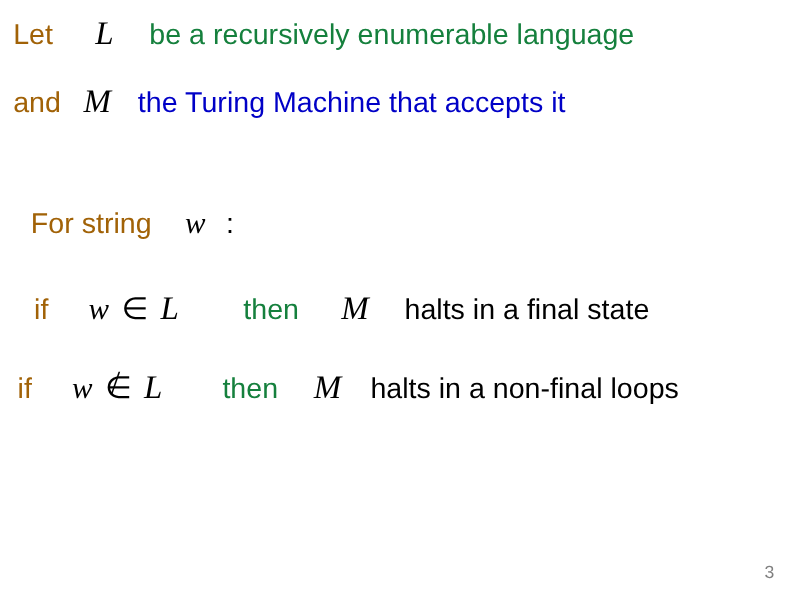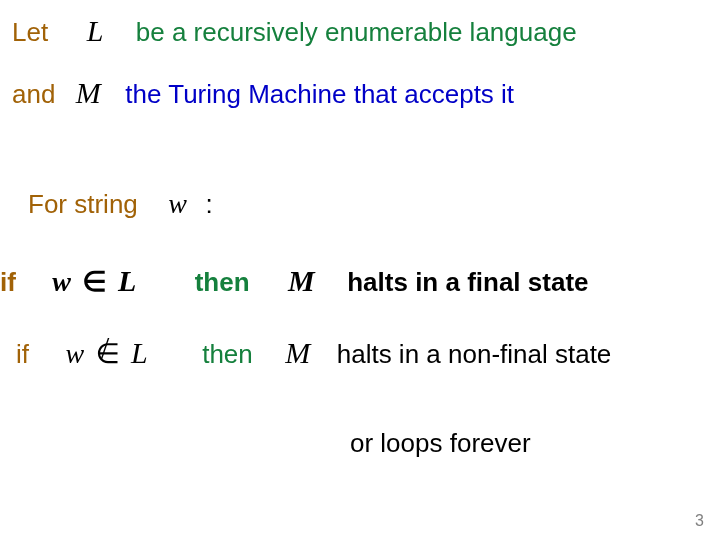--- a/index.html
+++ b/index.html
@@ -68,21 +68,21 @@
   </div>
 
   <div class="line" style="left:12px; top:188px;margin-left:16px;">
     <span class="green">For string</span>
     <span style="display:inline-block; width:16px;"></span>
     <span class="mathit black" style="font-size:28px;">w</span>
     <span style="display:inline-block; width:4px;"></span>
     <span class="black">:</span>
   </div>
 
-  <div class="line" style="left:0; top:264px;font-weight:bold;">
+  <div class="line" style="left:31px; top:264px;">
     <span class="green">if</span>
     <span style="display:inline-block; width:22px;"></span>
     <span class="mathit black" style="font-size:28px;">w</span>
     <span class="black" style="font-family:'Times New Roman',serif; font-size:28px; padding:0 4px;">∈</span>
     <span class="mathit black" style="font-size:30px;">L</span>
     <span style="display:inline-block; width:44px;"></span>
     <span class="darkred">then</span>
     <span style="display:inline-block; width:24px;"></span>
     <span class="mathit black" style="font-size:30px;">M</span>
     <span style="display:inline-block; width:18px;"></span>
@@ -96,20 +96,19 @@
     <span class="notin black" style="font-family:'Times New Roman',serif; font-size:28px; padding:0 4px;">
       <span>∈</span>
       <span class="slash">/</span>
     </span>
     <span class="mathit black" style="font-size:30px;">L</span>
     <span style="display:inline-block; width:40px;"></span>
     <span class="darkred">then</span>
     <span style="display:inline-block; width:18px;"></span>
     <span class="mathit black" style="font-size:30px;">M</span>
     <span style="display:inline-block; width:12px;"></span>
-    <span class="black">halts in a non-final state</span>
+    <span class="black">halts in a non-final loops</span>
   </div>
 
-  <div class="line black" style="left:350px; top:428px;">or loops forever</div>
 
   <div class="pagenum">3</div>
 
 </div>
 
 </body></html>

